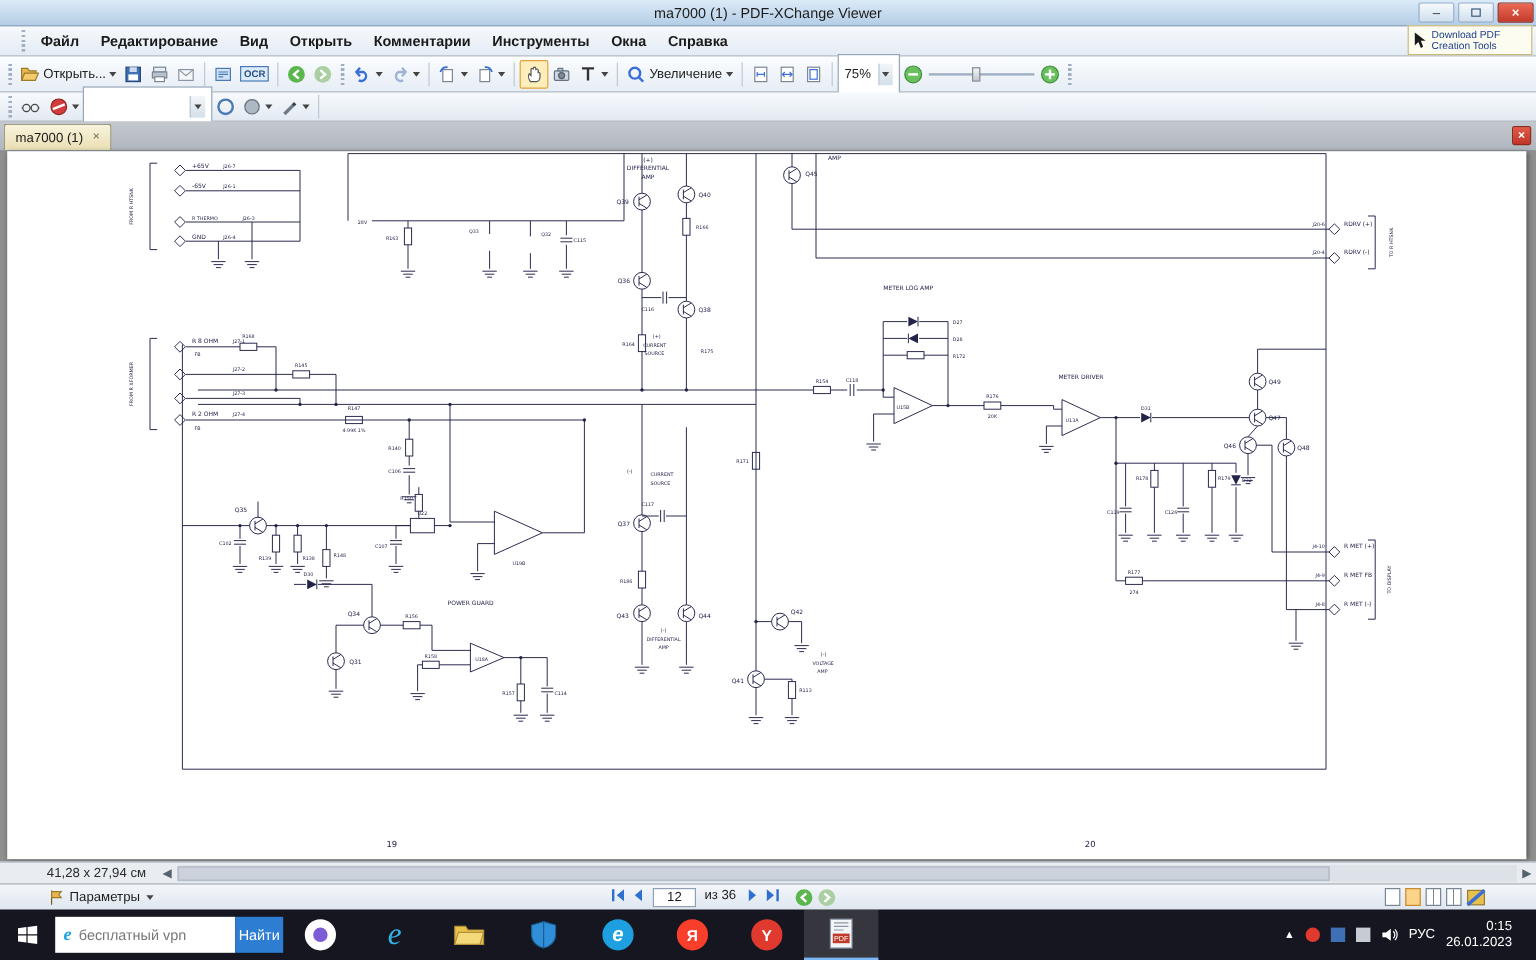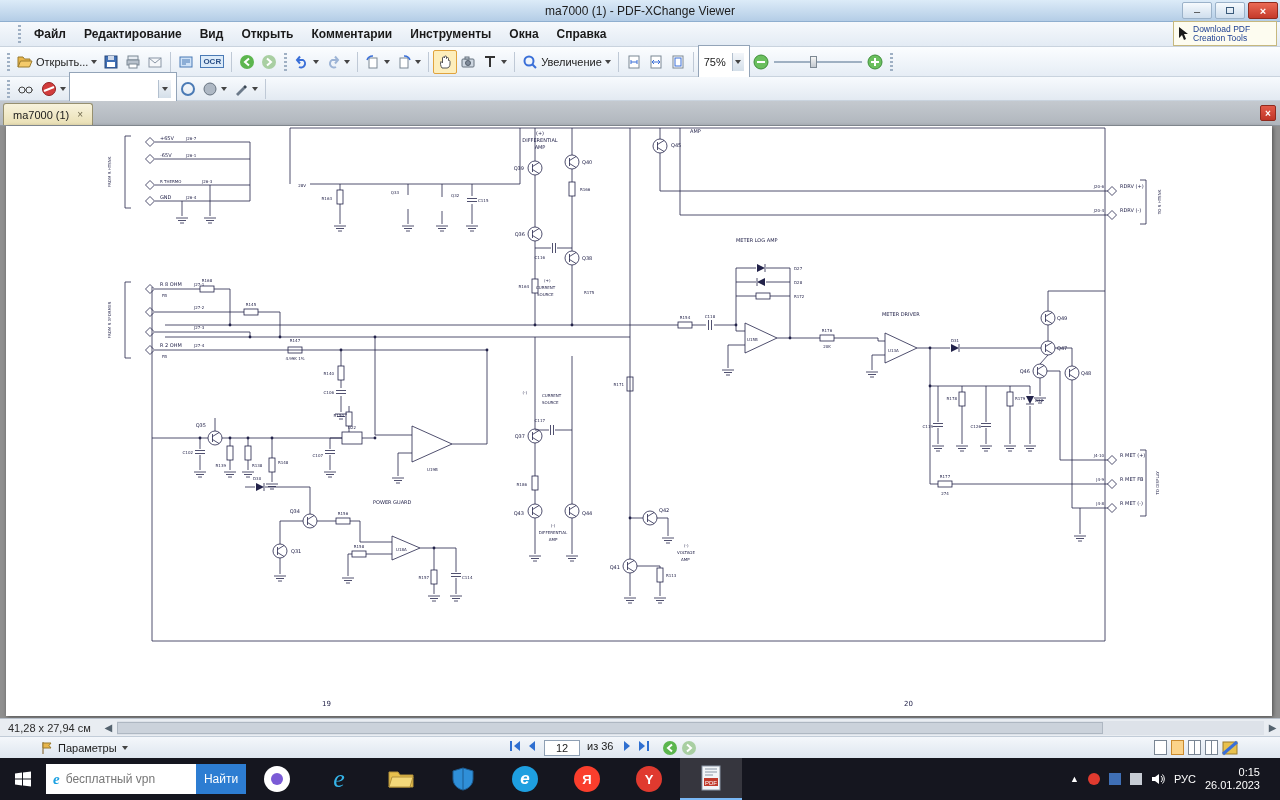--- a/index.html
+++ b/index.html
@@ -67,21 +67,21 @@
 
   
   .docarea { position:absolute; top:126px; left:0; right:0; height:592px; background:#8f8f8f; }
   .page { position:absolute; left:6px; right:8px; top:0; bottom:2px; background:#fff;
     box-shadow:1px 1px 4px rgba(0,0,0,0.45); }
   .docarea svg.schem { position:absolute; left:0; top:0; }
   .schem text { font-family:"DejaVu Sans",sans-serif; }
 
   
   .hscroll { position:absolute; top:718px; left:0; right:0; height:18px; background:#e9edf2;
-    border-top:1px solid #b7c0cb; display:flex; align-items:center; font-size:11px; color:#2a2a2a; }
+    border-top:1px solid #b7c0cb; display:flex; align-items:center; font-size:11px; color:#2a2a2a;padding-left:31px; }
   .hscroll .size { margin:0 10px 0 8px; white-space:nowrap; }
   .hs-arrow { width:15px; height:15px; display:flex; align-items:center; justify-content:center; color:#55636f; font-size:10px; }
   .hs-track { flex:1; height:14px; margin:0 1px; background:#dde2e9; position:relative; }
   .hs-thumb { position:absolute; left:0; top:1px; height:12px; width:86%; background:#cbd2db; border:1px solid #aeb7c2; }
 
   .navbar { position:absolute; top:736px; left:0; right:0; height:22px;
     background:linear-gradient(#f4f7fb,#dee6ef); border-top:1px solid #c2ccd8;
     display:flex; align-items:center; font-size:11px; color:#1c1c1c; }
   .nav-left { display:flex; align-items:center; gap:5px; padding-left:6px;margin-left:35px; }
   .nav-center { position:absolute; left:508px; display:flex; align-items:flex-start; gap:3px; }
@@ -92,21 +92,21 @@
   .layout-ico.cols { background:linear-gradient(to right,#fff 45%,#7a8694 45%,#7a8694 55%,#fff 55%); }
   .layout-ico.hl { background:#fbd389; border-color:#c98a2e; }
 
   
   .taskbar { position:absolute; bottom:0; left:0; right:0; height:42px; background:#15161f;
     display:flex; align-items:stretch; color:#fff; }
   .start { width:46px; display:flex; align-items:center; justify-content:center; }
   .tb-search { width:150px; margin:6px 0; background:#fff; display:flex; align-items:center;
     gap:6px; padding:0 7px; font-size:12px; color:#777; }
   .tb-search .e { color:#1ba1e2; font-weight:bold; font-style:italic; font-family:"Liberation Serif",serif; font-size:15px; }
-  .tb-find { width:50px; margin:6px 0; background:#2d7dd2; color:#fff; display:flex;
+  .tb-find { width:40px; margin:6px 0; background:#2d7dd2; color:#fff; display:flex;
     align-items:center; justify-content:center; font-size:12px; }
   .tb-app { width:62px; display:flex; align-items:center; justify-content:center; }
   .tb-app.active { background:rgba(255,255,255,0.14); border-bottom:2px solid #7ab8f5; }
   .circle-ico { width:26px; height:26px; border-radius:50%; display:flex; align-items:center; justify-content:center;
     font-size:13px; font-weight:bold; color:#fff; }
   .tray { margin-left:auto; display:flex; align-items:center; gap:9px; padding-right:6px; font-size:11px; }
   .tray .clock { text-align:right; font-size:11px; line-height:13px; }
   .tray-dot { width:12px; height:12px; border-radius:50%; background:#e03a2f; }
   .tray-sq { width:12px; height:12px; background:#3f6fb5; }
   .tray-sq2 { width:12px; height:12px; background:#c7ccd4; }

